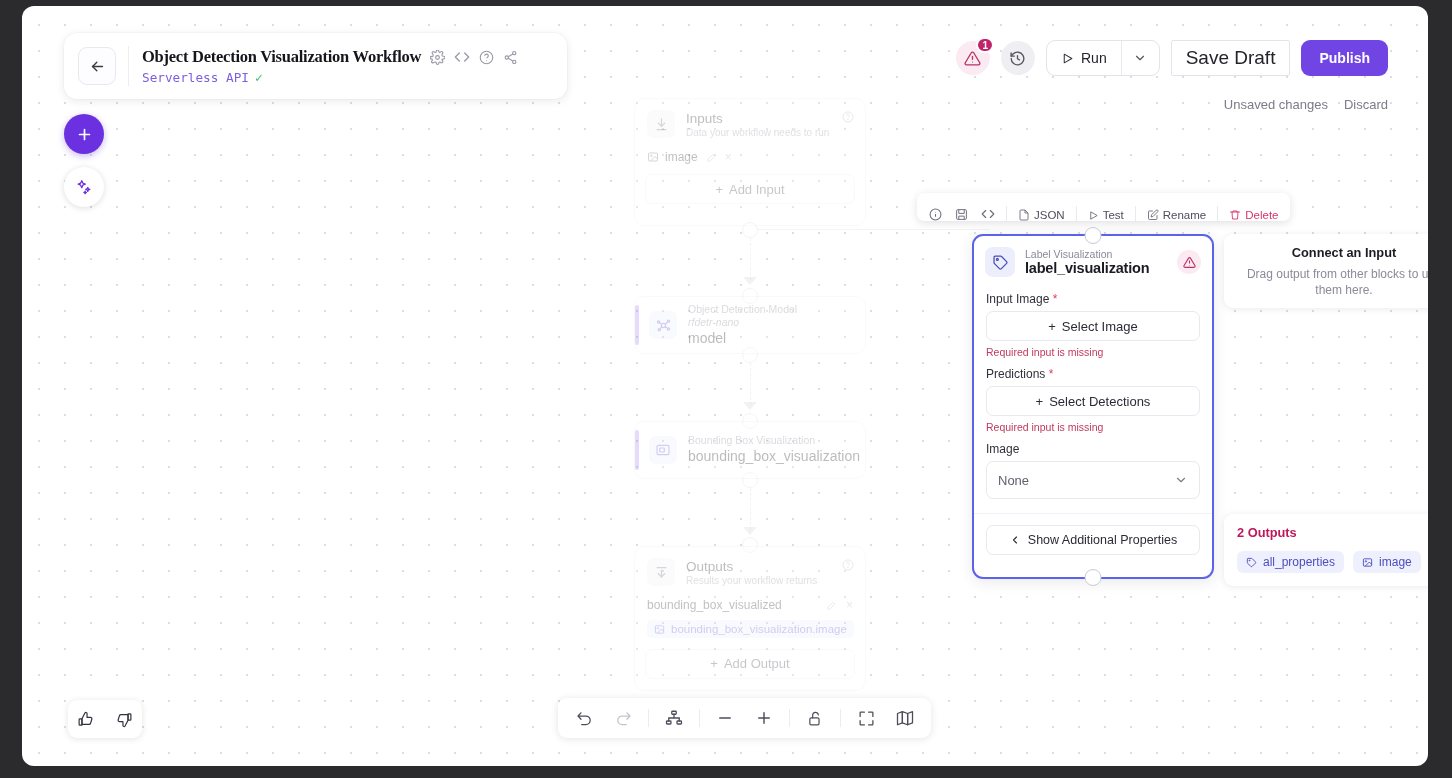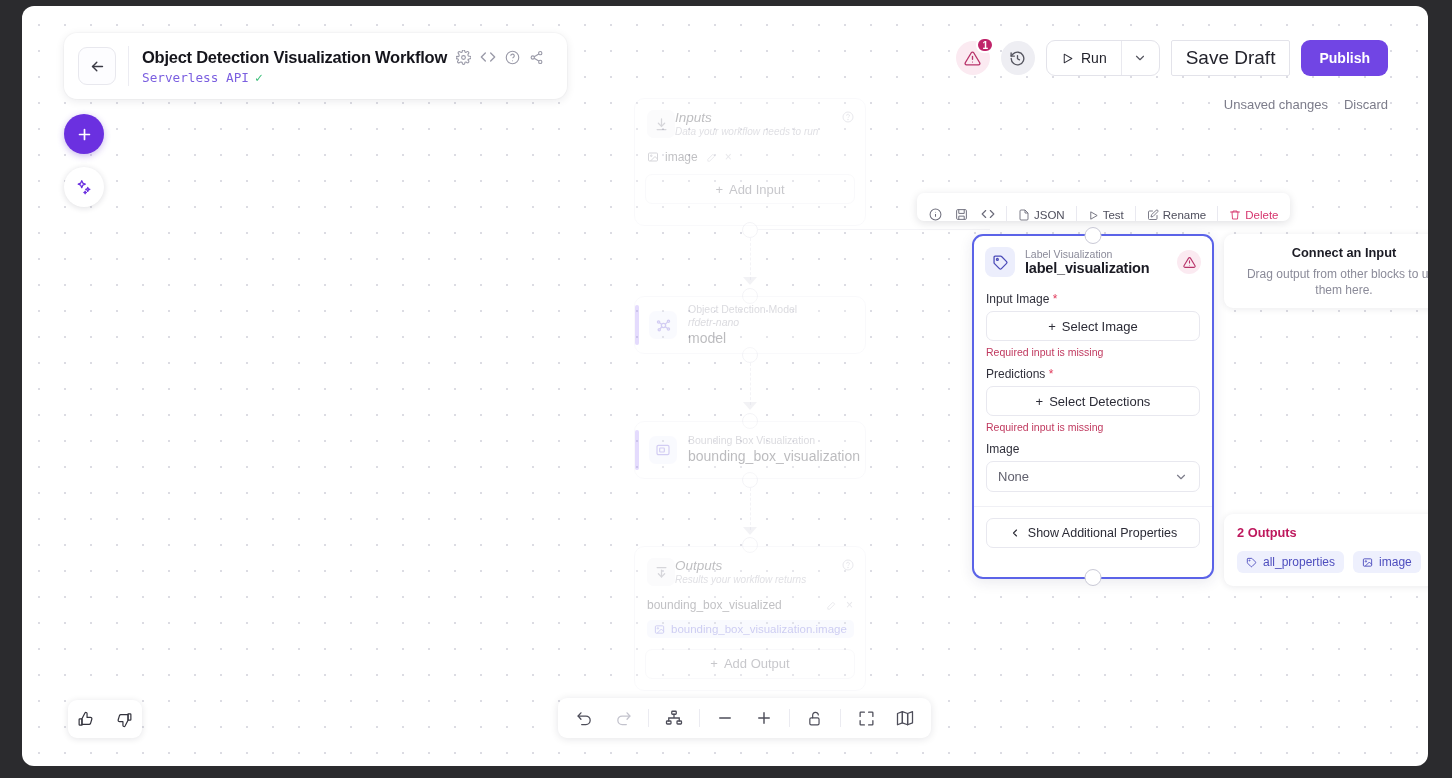--- a/index.html
+++ b/index.html
@@ -32,21 +32,21 @@
   }
   #back-btn {
     width: 38px; height: 38px; border-radius: 9px; border: 1px solid #e8e8ee;
     background: #fdfdff; display: flex; align-items: center; justify-content: center;
     cursor: pointer; flex: none;
   }
   #back-btn svg { stroke: #3a3a44; }
   .hdr-div { width:1px; height:40px; background:#ececf2; margin:0 13px 0 12px; flex:none;}
   #hdr-texts { display: flex; flex-direction: column; gap: 3px; }
   #wf-title-row { display: flex; align-items: center; gap: 9px; }
-  #wf-title { font-size: 16.5px; font-weight: bold; color: #15151c; letter-spacing: -.25px; }
+  #wf-title { font-size: 16.5px; font-weight: bold; color: #15151c; letter-spacing: -.25px; font-family: Liberation Serif, serif; }
   .hdr-icon { cursor:pointer; display:flex; align-items:center; }
   .hdr-icon svg { stroke: #9a9aa8; }
   #wf-sub { font-size: 12.7px; color: #7b5fe0; font-family: "DejaVu Sans Mono", monospace; display:flex; align-items:center; gap:6px;}
   #wf-sub .chk { color:#3dbf7a; font-size: 13px; }
 
   
   #topright {
     position: absolute; right: 40px; top: 27px; height: 50px;
     display: flex; align-items: center; gap: 11px;
   }
@@ -122,21 +122,21 @@
   .dashline { position: absolute; width: 0; border-left: 1.4px dashed #d9d9e3; }
   .arrowdn {
     position: absolute; width: 0; height: 0;
     border-left: 7px solid transparent; border-right: 7px solid transparent;
     border-top: 8px solid #d4d4de;
   }
 
   
   #inputs-node { left: 612px; top: 92px; width: 232px; height: 128px; }
   #outputs-node { left: 612px; top: 540px; width: 232px; height: 145px; }
-  .io-head { display: flex; align-items: flex-start; padding: 11px 12px 8px 12px; font-style: italic; }
+  .io-head { display: flex; align-items: flex-end; gap: 11px; padding: 11px 12px 8px 12px; }
   .io-title { font-size: 13.5px; color: #2a2a33; font-weight: 500; }
   .io-sub { font-size: 10px; color: #9a9aa8; margin-top: 1px; }
   .io-q { position: absolute; right: 11px; top: 12px; }
   .io-chip-row { padding: 4px 12px 6px 12px; display: flex; align-items: center; gap: 8px; }
   .io-chip { display:flex; align-items:center; gap:6px; font-size: 12px; color:#32323c;}
   .io-x { font-size: 12px; color: #b4b4c0; cursor: pointer; }
   .io-addbtn {
     margin: 4px 10px 0 10px; height: 30px; border: 1px solid #ededf3; border-radius: 7px;
     display: flex; align-items: center; justify-content: center; gap: 6px;
     font-size: 13px; color: #4a4a57; cursor: pointer; background: #fff;
@@ -186,21 +186,21 @@
     background: #fbeaf1; display:flex; align-items:center; justify-content:center; flex:none; cursor:pointer;}
   .f-label { font-size: 12px; color: #30303b; padding: 9px 12px 5px 12px; }
   .f-label .req { color: #e03b5c; }
   .f-btn {
     margin: 0 12px; height: 30px; border: 1px solid #e8e8ef; border-radius: 7px;
     background: #fff; display:flex; align-items:center; justify-content:center; gap: 6px;
     font-size: 13px; color: #2b2b36; cursor: pointer; font-weight: 500;
   }
   .f-err { font-size: 10.5px; color: #c0395f; padding: 5px 12px 0 12px; }
   .f-select {
-    margin: 0 12px; height: 31px; border: 1px solid #e8e8ef; border-radius: 7px;
+    margin: 0 12px; height: 38px; border: 1px solid #e8e8ef; border-radius: 7px;
     background: #fff; display:flex; align-items:center; padding: 0 11px;
     font-size: 13px; color: #61616e; cursor: pointer; justify-content: space-between;
   }
   #sel-divider { height: 1px; background: #f0f0f5; margin: 14px 0 0 0; }
   #show-more {
     margin: 11px 12px 0 12px; height: 30px; border: 1px solid #e8e8ef; border-radius: 7px;
     background: #fff; display:flex; align-items:center; justify-content:center; gap: 7px;
     font-size: 12.5px; color: #2b2b36; cursor: pointer; font-weight: 500;
   }
 

